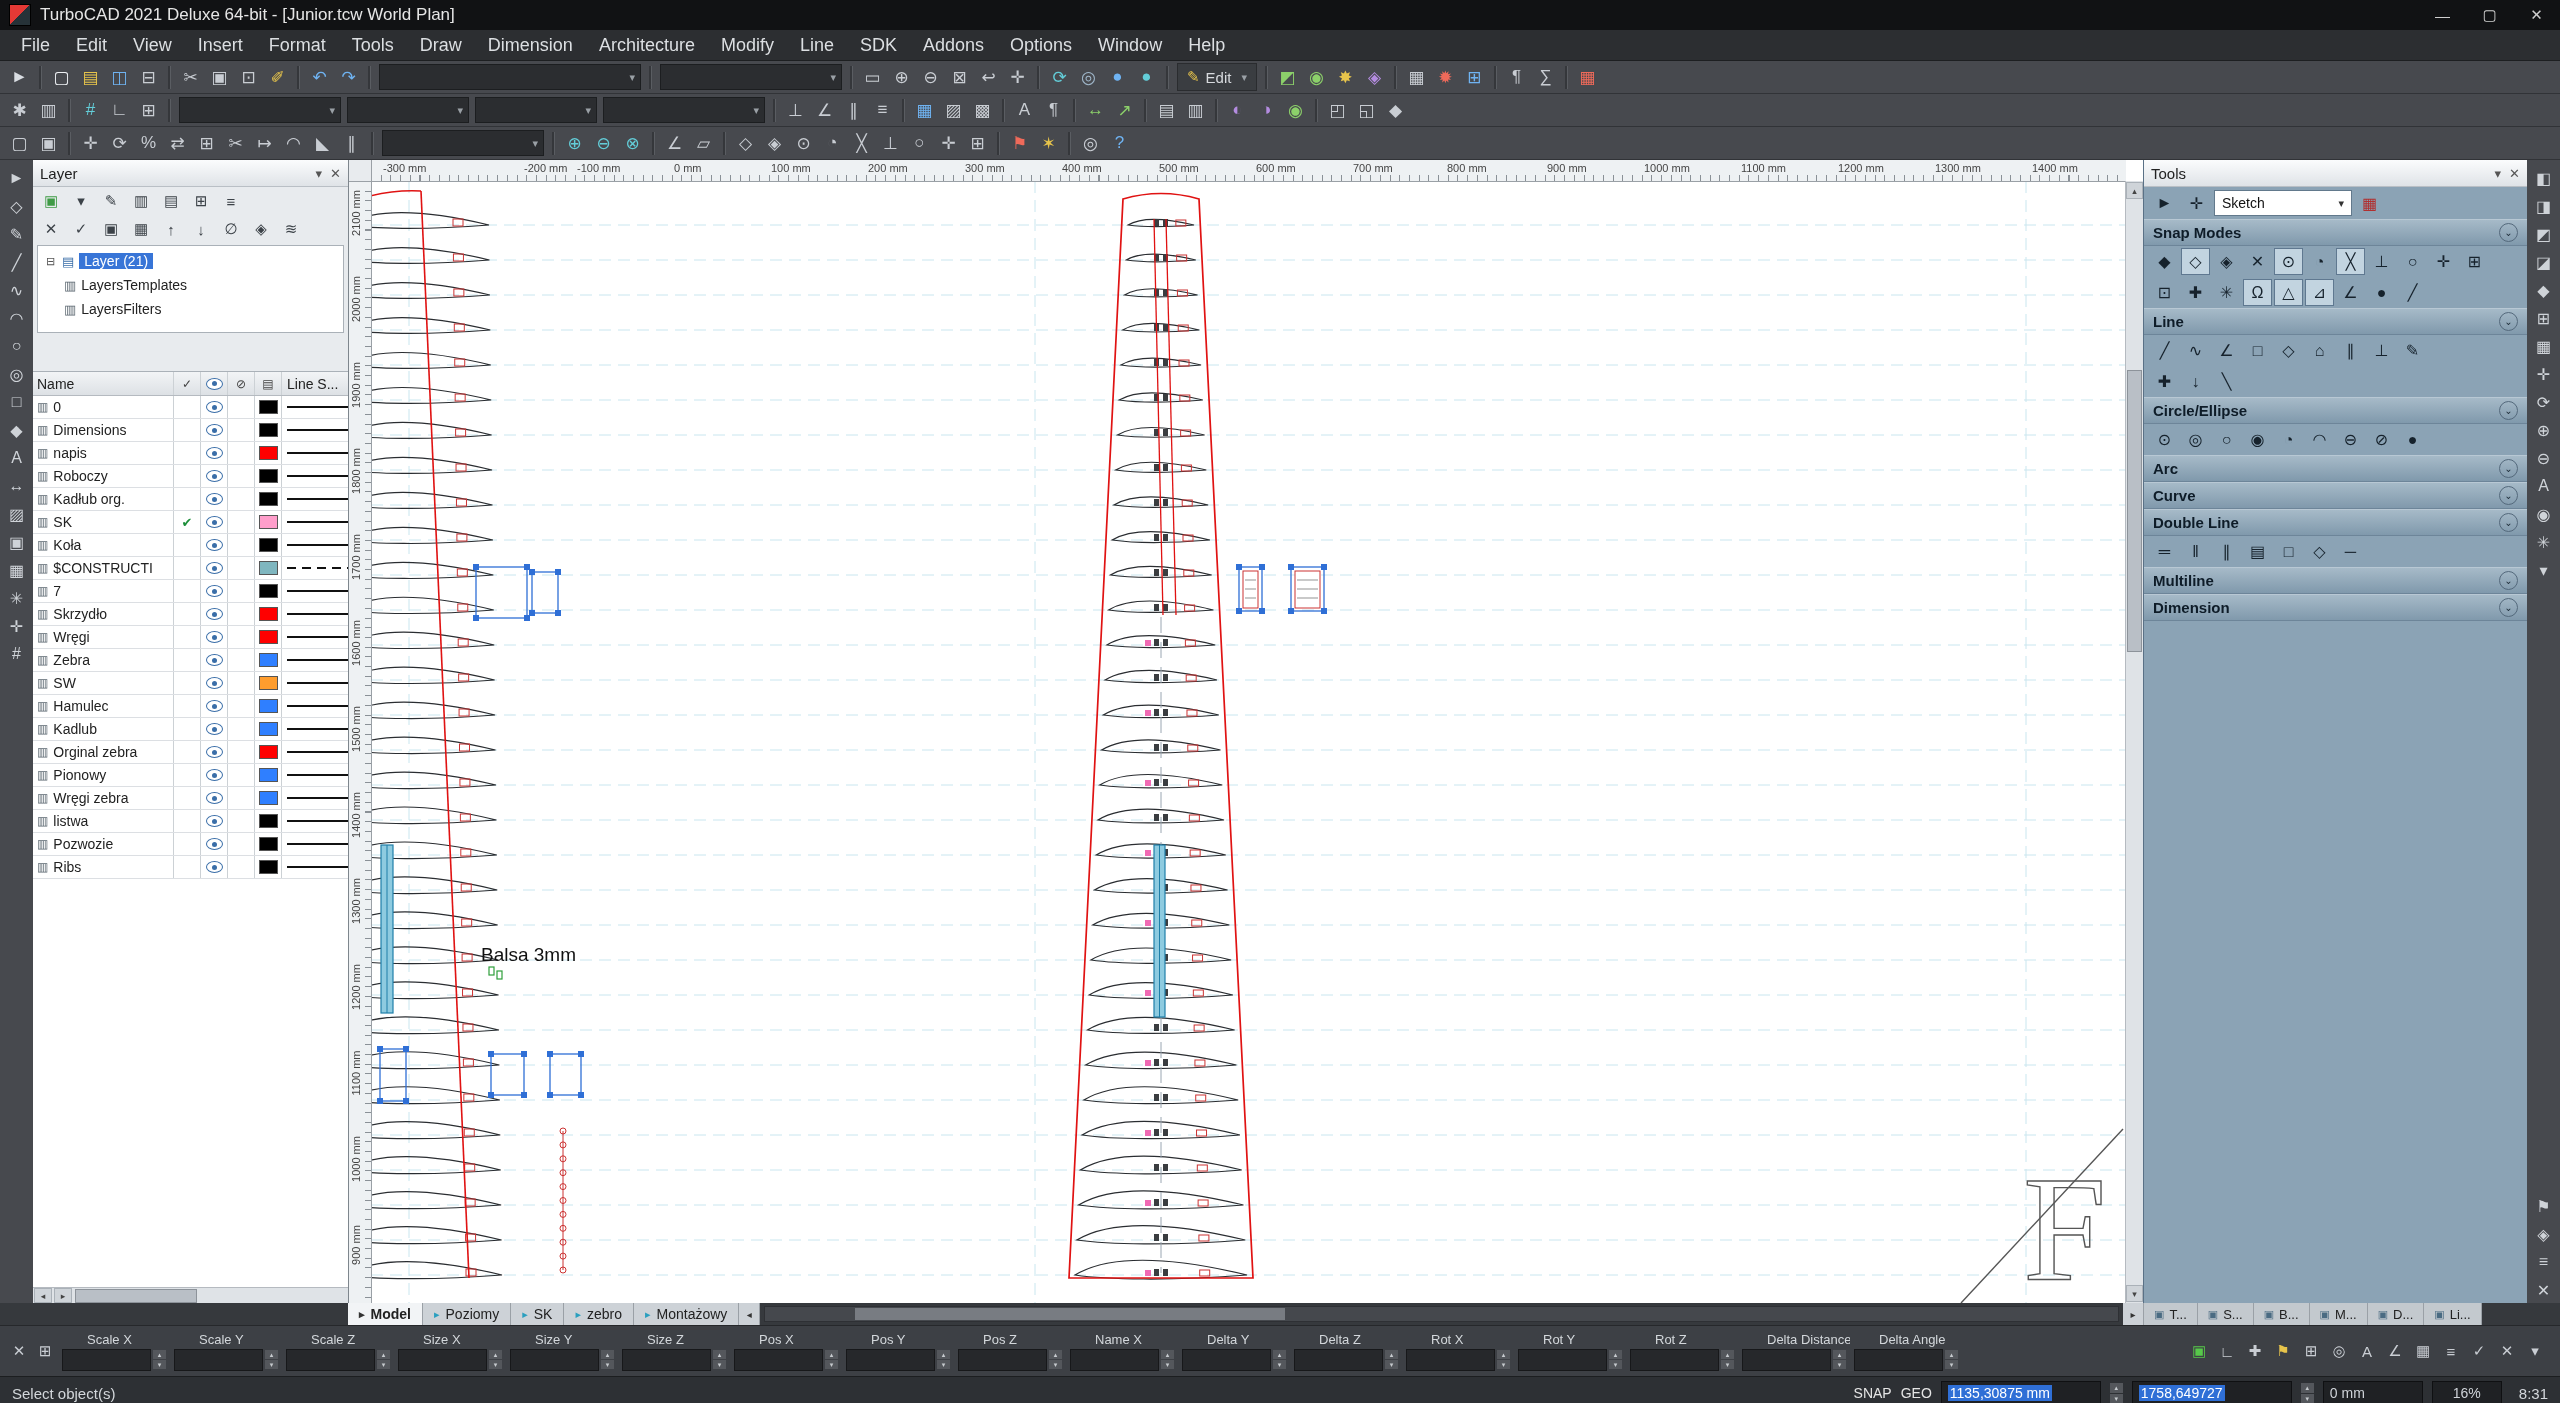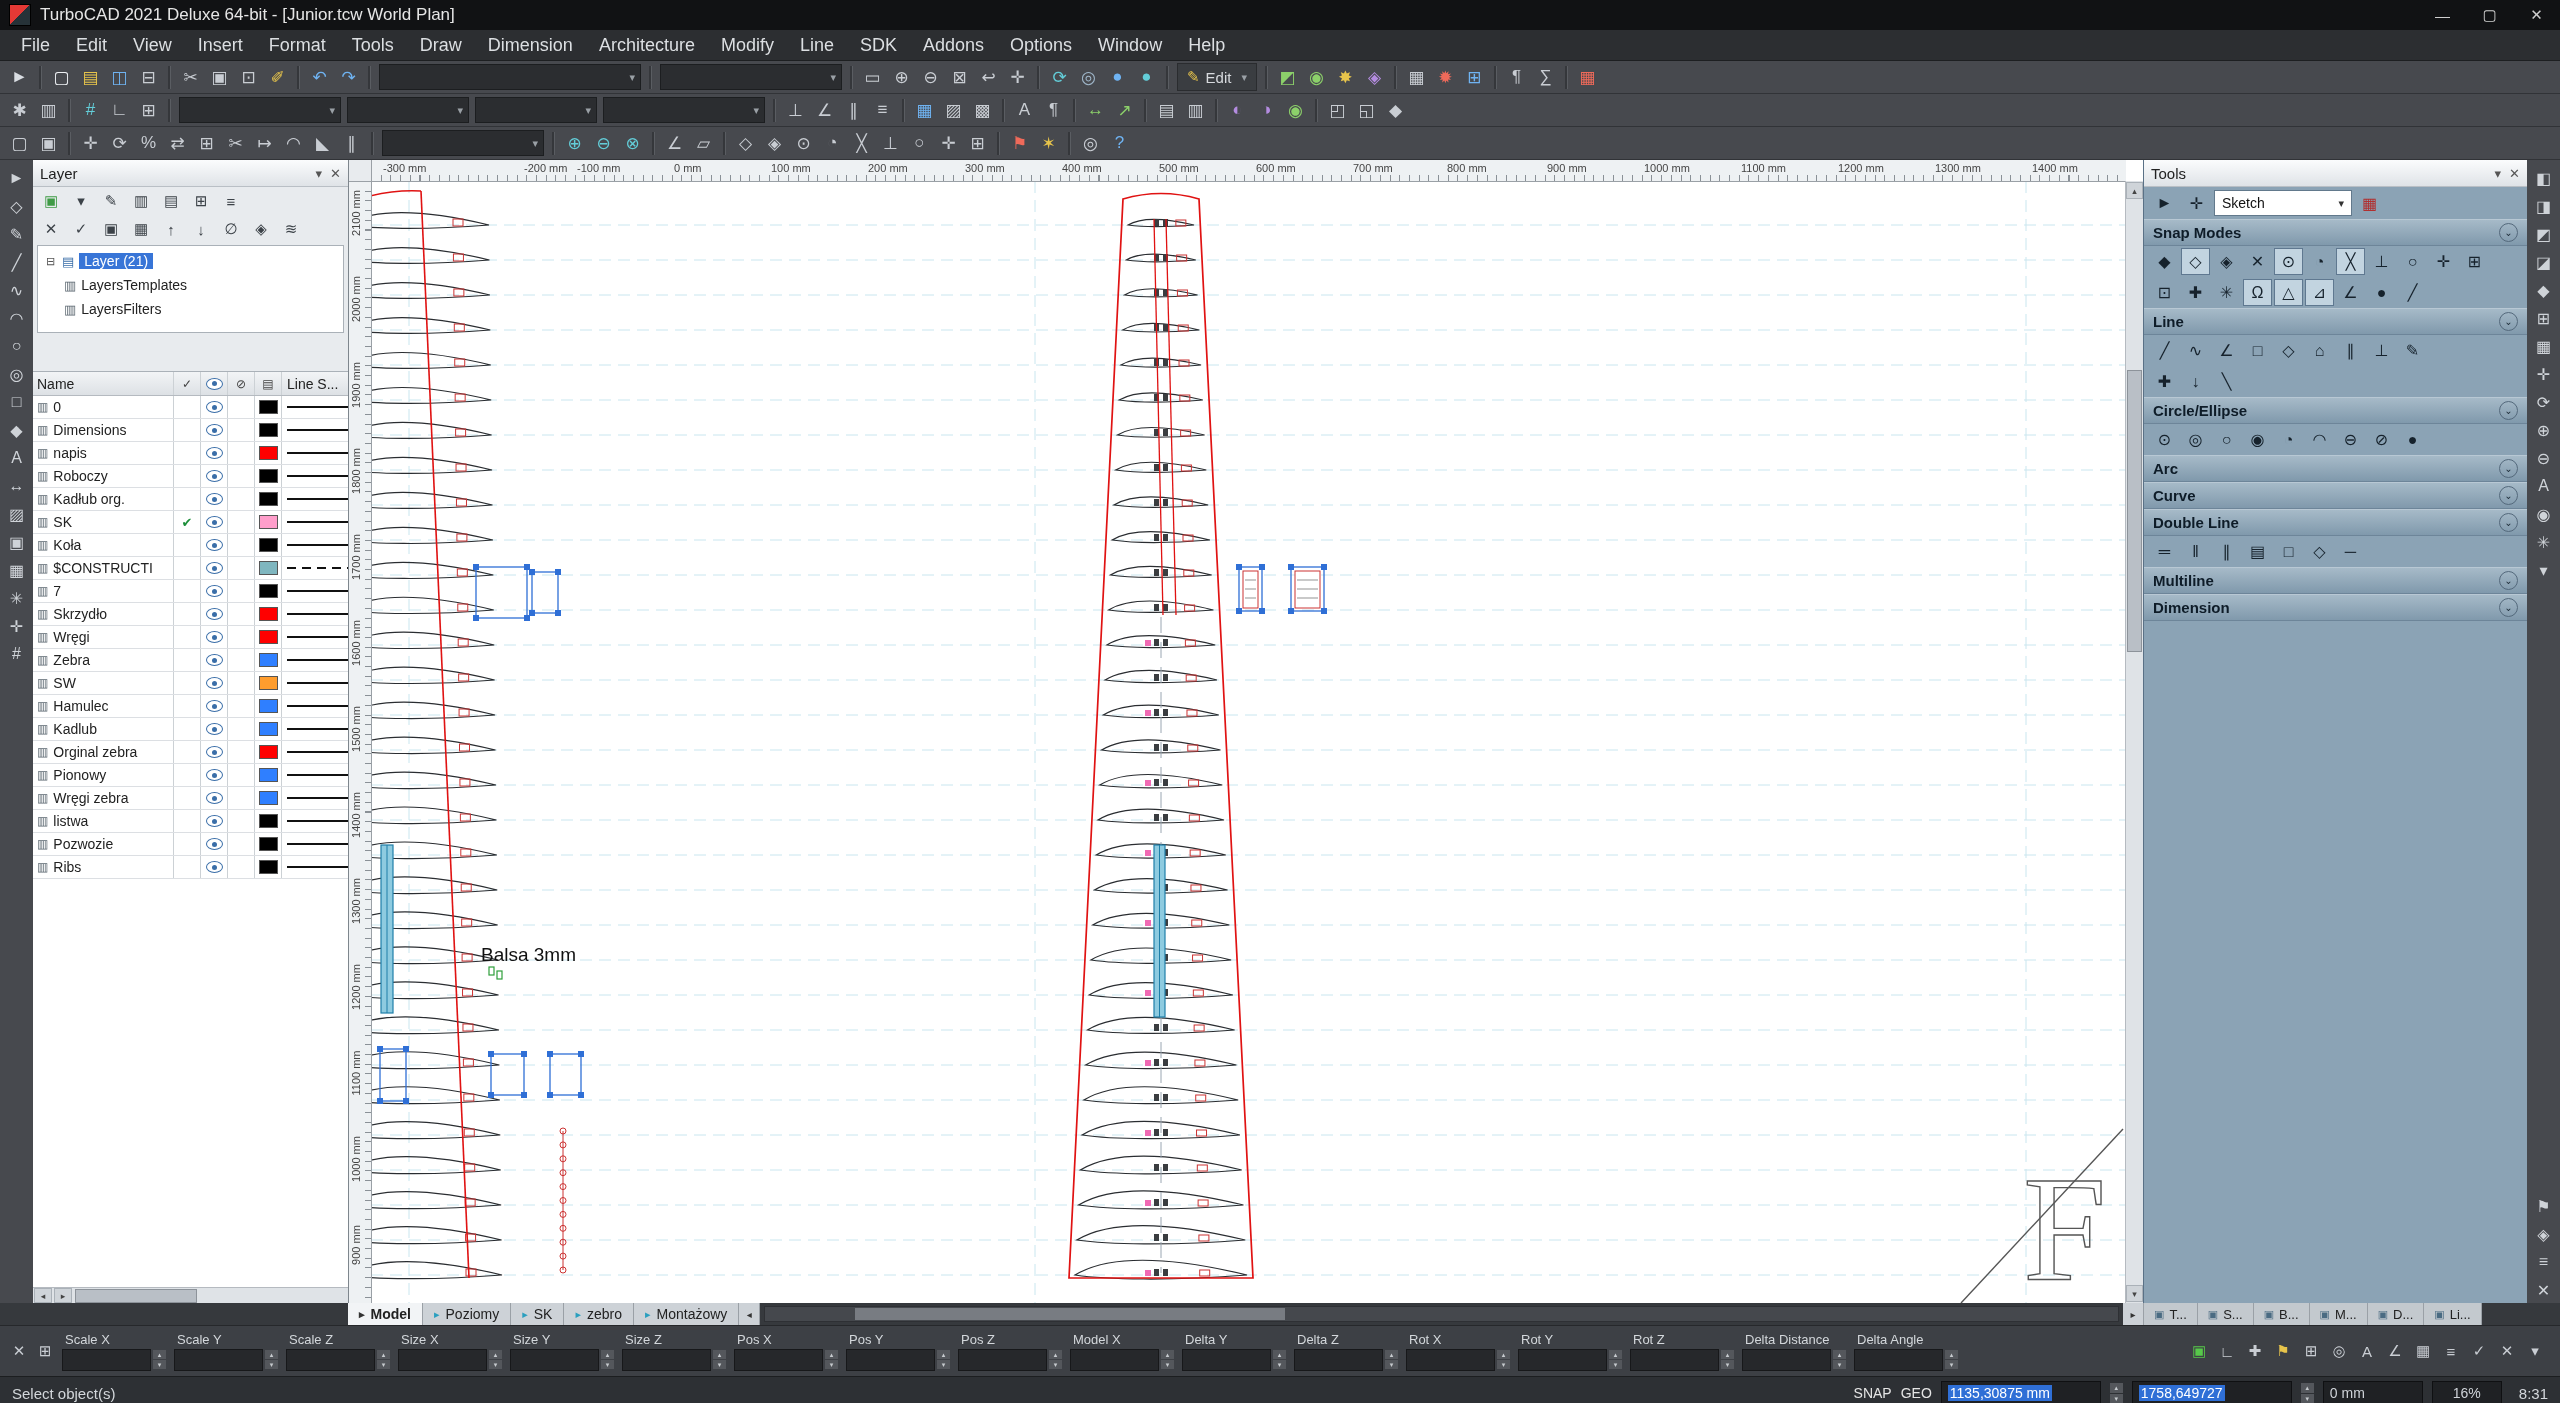--- a/index.html
+++ b/index.html
@@ -99,21 +99,21 @@
   .tr-scroll{flex:1;display:flex;align-items:center;background:#45484d;border:1px solid #2e3034;margin:3px 4px;position:relative;}
   .tr-thumb{width:430px;height:12px;background:#787c82;margin-left:90px;}
   .palette-tabs{width:416px;display:flex;flex:none;}
   .ptab{display:flex;align-items:center;gap:5px;padding:0 10px;background:#c3c9ce;border-right:1px solid #9aa0a6;font-size:13px;color:#222;white-space:nowrap;}
   .ptab .ticon{font-size:11px;}
 
   
   .coordbar{height:50px;background:#3d4045;border-top:1px solid #26282b;display:flex;align-items:center;padding:0 6px;flex:none;}
   .cbi{width:26px;height:26px;display:flex;align-items:center;justify-content:center;font-size:15px;color:#c9cdd3;flex:none;}
   .cfield{width:112px;display:flex;flex-direction:column;justify-content:center;gap:2px;flex:none;}
-  .cf-label{font-size:13px;color:#d3d7db;padding-left:7px;height:15px;line-height:15px;white-space:nowrap;overflow:hidden;}
+  .cf-label{font-size:13px;color:#d3d7db;padding-left:7px;height:15px;line-height:15px;white-space:nowrap;overflow:hidden;margin-left:22px;}
   .cf-row{display:flex;align-items:center;height:22px;gap:2px;padding:0 4px;}
   .cf-input{flex:1;height:20px;background:#26282b;border:1px solid #17181a;min-width:0;color:#aeb3b9;font-size:13px;display:flex;align-items:center;padding:0 4px;overflow:hidden;}
   .cf-spin{width:13px;display:flex;flex-direction:column;gap:1px;flex:none;}
   .cf-spin div{height:9px;background:#54575c;color:#c6cace;font-size:7px;display:flex;align-items:center;justify-content:center;}
   .cb-right{margin-left:auto;display:flex;align-items:center;gap:2px;padding-right:6px;}
 
   
   .statusbar{height:32px;background:#2d3034;border-top:1px solid #1c1e20;display:flex;align-items:center;padding:0 12px;color:#d3d7db;font-size:15px;flex:none;}
   .sb-right{margin-left:auto;display:flex;align-items:center;gap:9px;}
   .sb-toggle{color:#e5e5e5;font-size:14px;}
@@ -1386,21 +1386,21 @@
         <div class="cf-label">Pos Z</div>
         <div class="cf-row">
           <div class="cf-input"></div>
           <div class="cf-spin">
             <div>▴</div>
             <div>▾</div>
           </div>
         </div>
       </div>
       <div class="cfield">
-        <div class="cf-label">Model X</div>
+        <div class="cf-label">Name X</div>
         <div class="cf-row">
           <div class="cf-input"></div>
           <div class="cf-spin">
             <div>▴</div>
             <div>▾</div>
           </div>
         </div>
       </div>
       <div class="cfield">
         <div class="cf-label">Delta Y</div>

